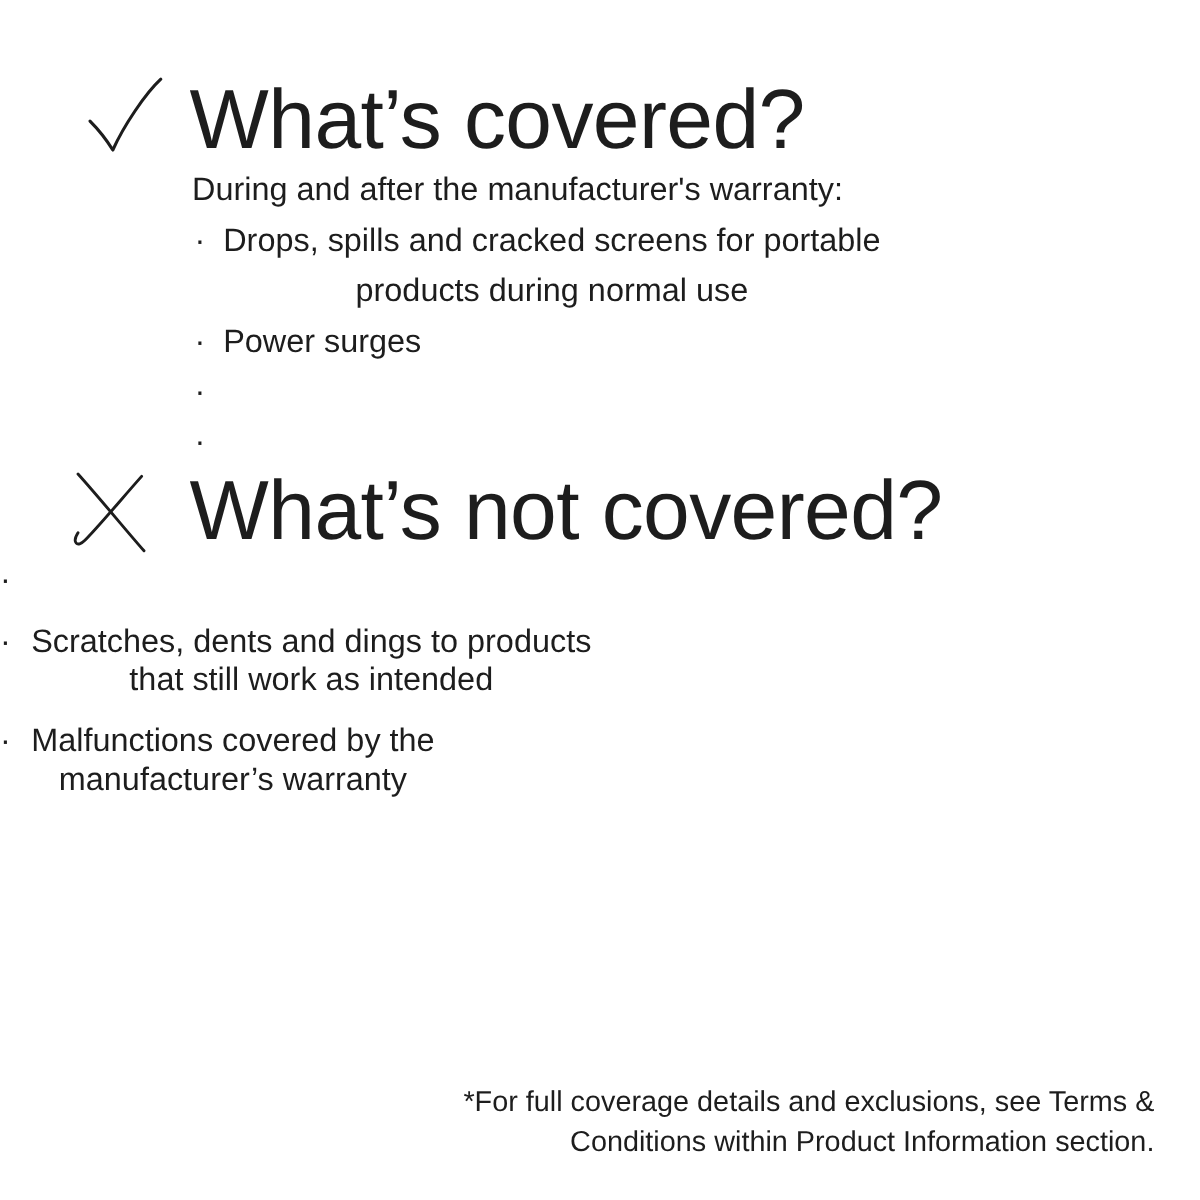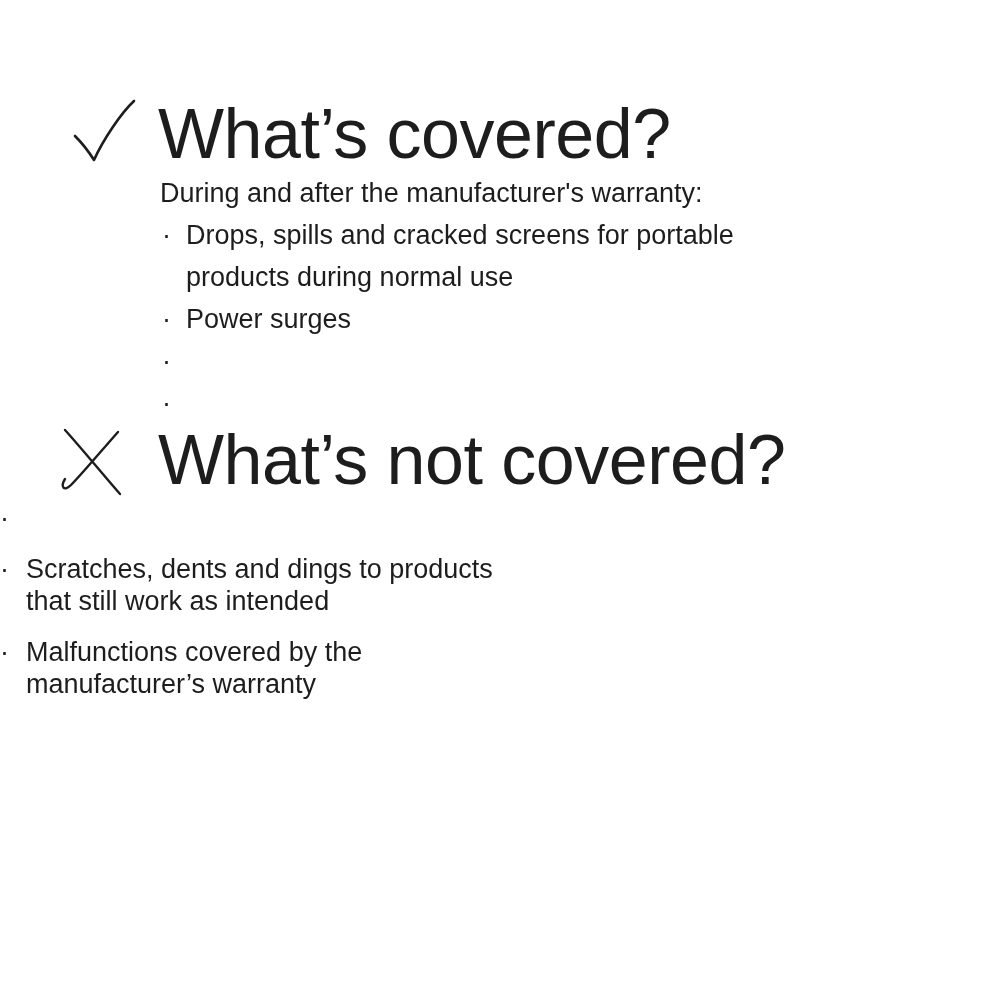--- a/index.html
+++ b/index.html
@@ -4,21 +4,21 @@
 <style>
   html, body { margin: 0; padding: 0; background: #ffffff; }
   .canvas {
     position: relative;
     width: 1000px;
     height: 1000px;
     background: #ffffff;
     color: #1d1d1d;
     font-family: "Liberation Sans", sans-serif;
     box-sizing: border-box;
-    padding-top: 98px;
+    padding-top: 63px;
     overflow: hidden;
   }
   .heading-row { display: flex; align-items: flex-start; }
   .icon-wrap { flex: none; }
   .check-wrap { margin-left: 70px; margin-right: 20px; width: 68px; height: 70px; }
   .cross-wrap { margin-left: 56px; margin-right: 26px; width: 76px; height: 78px; }
   .section-title {
     margin: 0;
     font-size: 70px;
     line-height: 72px;
@@ -32,21 +32,21 @@
     font-size: 27px;
     line-height: 42px;
   }
   .intro { margin: 0; }
   .group-2 .intro { margin-top: 12px; }
   ul.blist { list-style: none; margin: 0; padding: 0; }
   ul.blist li { display: flex; }
   .dot { flex: none; }
   .covered-content ul.blist { margin-left: 2px; }
   .covered-content .dot { width: 24px; }
-  .bullet-text { white-space: pre-line; }
+  .bullet-text { white-space: pre-line; text-align: center; }
   .nc-heading-row { }
   .nc-list {
     margin: 19px 0 0 146px;
     font-size: 27px;
     line-height: 32px;
   }
   .nc-list li + li { margin-top: 19px; }
   .nc-list .dot { width: 26px; }
   .footnote {
     position: absolute;
@@ -125,14 +125,16 @@
 that still work as intended</span>
       </li>
       <li>
         <span class="dot">·</span>
         <span class="bullet-text">Malfunctions covered by the
 manufacturer’s warranty</span>
       </li>
     </ul>
   </section>
 
+  <p class="footnote">*For full coverage details and exclusions, see Terms &amp;
+Conditions within Product Information section.</p>
 
 </div>
 
 </body></html>

